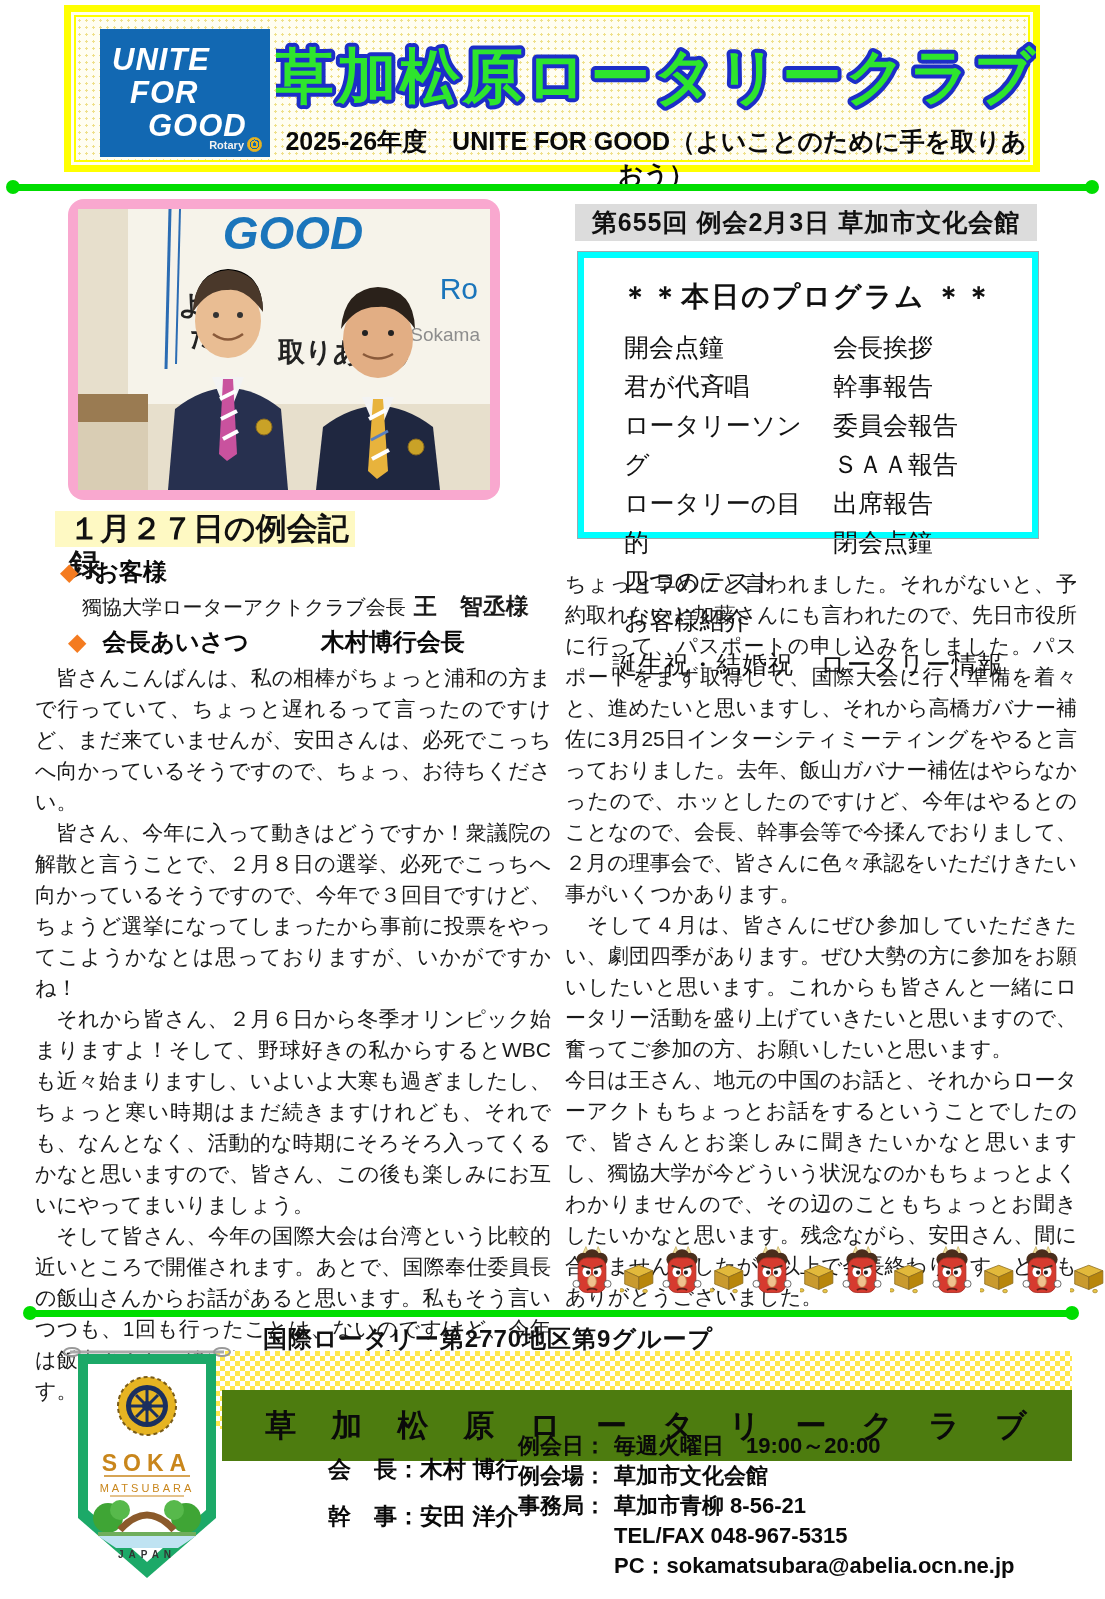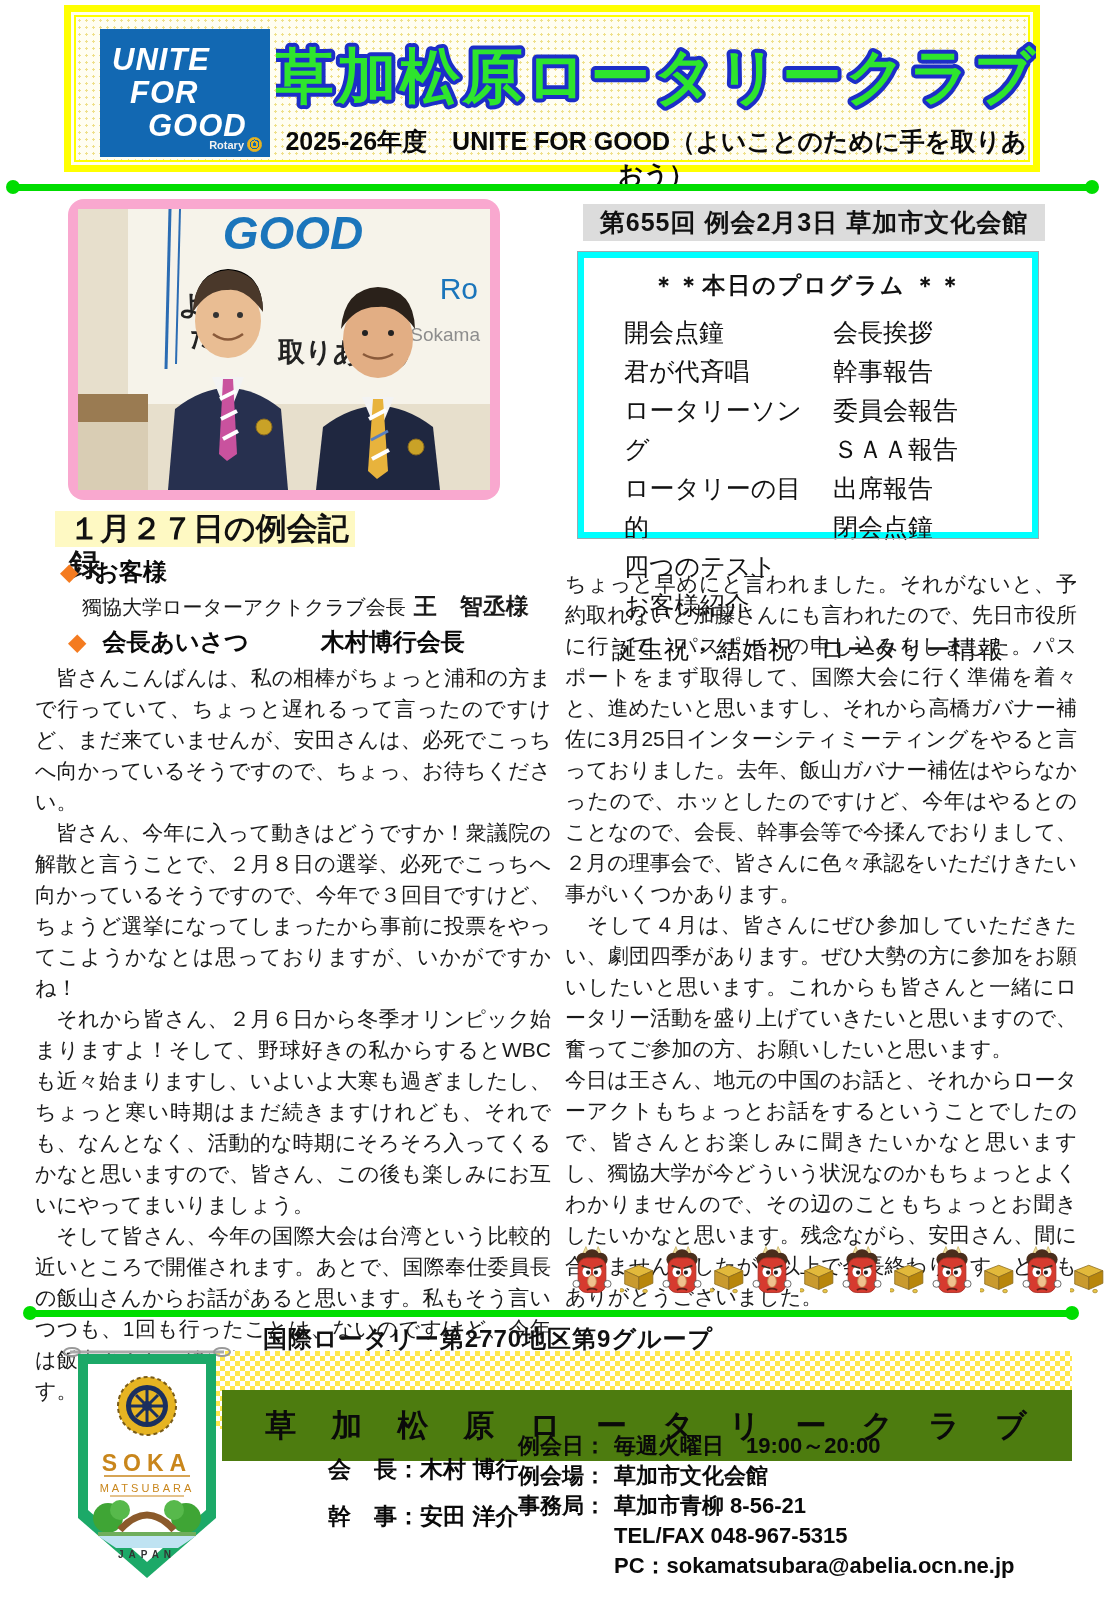--- a/index.html
+++ b/index.html
@@ -35,24 +35,24 @@
   .hr-top{left:10px;top:184px;width:1085px;}
   .hr-bottom{left:27px;top:1310px;width:1048px;}
 
   
   .photo-frame{position:absolute;left:68px;top:199px;width:432px;height:301px;
     background:#f9a8cf;border-radius:16px;padding:10px;box-sizing:border-box;}
   .photo-inner{width:100%;height:100%;background:#efe8d8;position:relative;overflow:hidden;}
 
   
   .meeting-bar{position:absolute;left:575px;top:204px;width:462px;height:37px;background:#dcdcdc;
-    font-size:25px;font-weight:bold;text-align:center;line-height:37px;letter-spacing:1px;margin-left:8px;}
+    font-size:25px;font-weight:bold;text-align:center;line-height:37px;letter-spacing:1px;}
   .program-box{position:absolute;left:578px;top:252px;width:460px;height:286px;
     border:6px solid #00ffff;outline:1px solid #9aabb0;background:#fff;box-sizing:border-box;}
-  .program-title{text-align:center;font-size:23px;font-weight:bold;margin-top:12px;letter-spacing:2px;}
+  .program-title{text-align:center;font-size:28px;font-weight:bold;margin-top:20px;letter-spacing:2px;}
   .program-cols{display:flex;margin-top:12px;}
   .program-col{font-size:25px;line-height:39px;font-weight:500;}
   .program-col.pleft{width:52%;padding-left:40px;box-sizing:border-box;}
   .program-col.pright{width:48%;padding-left:16px;box-sizing:border-box;}
   .program-footer{text-align:center;font-size:25px;font-weight:500;margin-top:8px;letter-spacing:1px;}
 
   
   .record-bar{position:absolute;left:55px;top:511px;width:300px;height:36px;background:#fef9c3;
     font-size:31px;font-weight:bold;line-height:36px;padding-left:14px;box-sizing:border-box;}
   .h-line{position:absolute;font-size:24px;font-weight:bold;color:#0a0a0a;}

